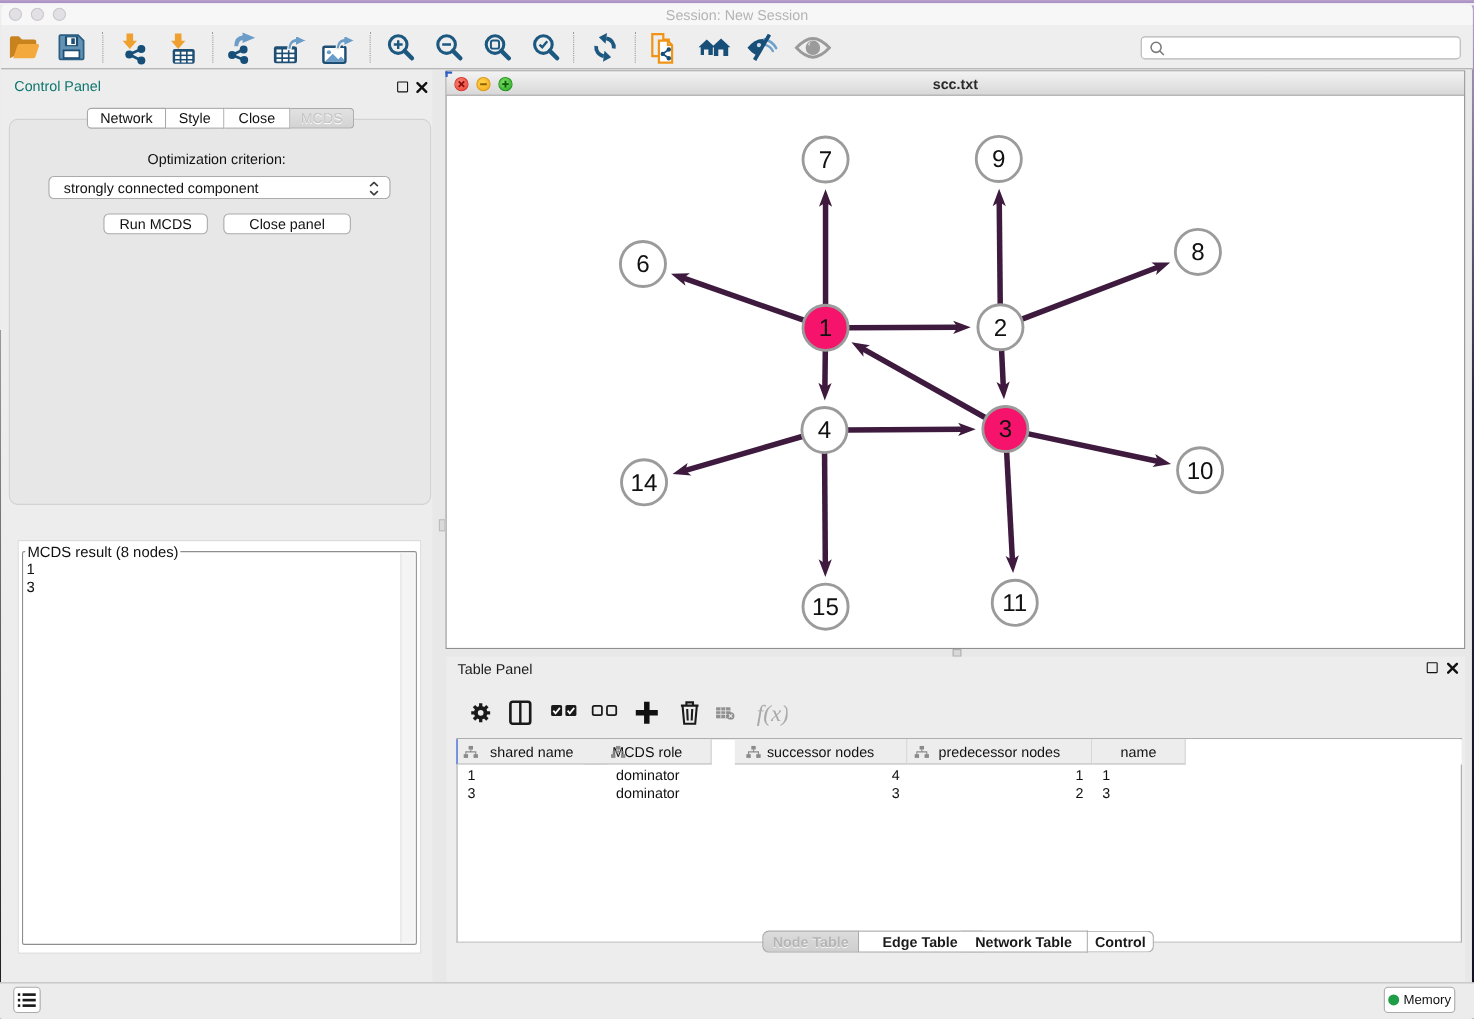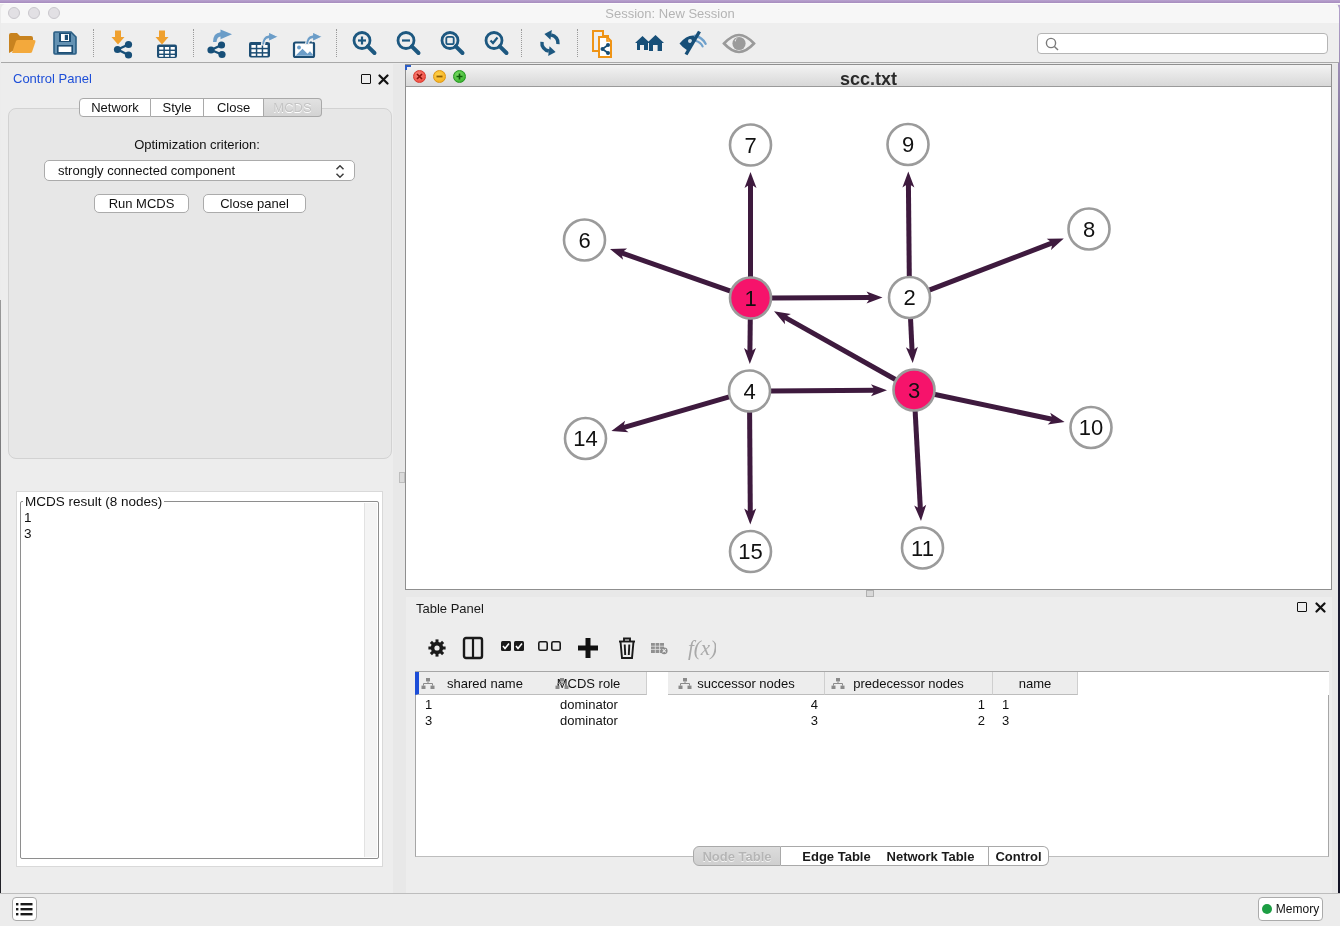--- a/index.html
+++ b/index.html
@@ -13,38 +13,38 @@
 #deskR { right:0; top:5px; width:2px; height:921px; background:linear-gradient(#b4a2cc,#23233d 40%,#101022); }
 #titlebar { left:1px; top:4px; width:1338px; height:19px; background:#f7f7f7; border-radius:5px 5px 0 0; }
 .tl { position:absolute; top:3px; width:12px; height:12px; border-radius:50%; background:#e2e0e4; border:1px solid #c9c7cc; }
 #wtitle { left:0; top:6px; width:1340px; text-align:center; font-size:13px; color:#b4b4b4; }
 #toolbar { left:1px; top:23px; width:1338px; height:40px; background:#eeeeee; border-bottom:1px solid #a9a9a9; }
 .sep { position:absolute; top:29px; height:28px; width:1px; border-left:1px dotted #9a9a9a; }
 .ticon { position:absolute; top:29px; }
 #searchbox { left:1037px; top:33px; width:291px; height:21px; background:#fff; border:1px solid #b5b5b5; border-radius:4px; }
 
 #cpanel { left:1px; top:64px; width:392px; height:829px; background:#ededed; }
-#cpTitle { left:13px; top:71px; font-size:13px; color:#1d4ed8; }
+#cpTitle { left:13px; top:71px; font-size:13px; color:#0f766e; }
 .panbtn { position:absolute; top:74px; font-size:12px; color:#111; }
 #cpTabsBox { left:8px; top:108px; width:384px; height:351px; background:#e7e7e7; border:1px solid #d2d2d2; border-radius:8px; }
 .tab { position:absolute; top:98px; height:19px; font-size:13px; color:#111; background:#fff; border:1px solid #a9a9a9; text-align:center; line-height:18px; }
 #optLabel { left:0; top:137px; width:394px; text-align:center; font-size:13px; color:#111; }
 #dropdown { left:44px; top:160px; width:311px; height:21px; background:#fff; border:1px solid #ababab; border-radius:5px; font-size:13px; color:#111; line-height:19px; padding-left:13px; }
 .btn { position:absolute; top:194px; height:19px; background:#fff; border:1px solid #ababab; border-radius:5px; font-size:13px; color:#111; text-align:center; line-height:17px; }
 #mcdsBox { left:16px; top:491px; width:367px; height:376px; background:#fff; border:1px solid #d9d9d9; }
 #mcdsLegendLine { left:20px; top:501px; width:359px; height:358px; border:1px solid #8e8e8e; border-radius:2px; }
 #mcdsLegend { left:23px; top:494px; background:#fff; padding:0 2px; font-size:13.5px; color:#111; }
 #mcdsScroll { left:364px; top:503px; width:13px; height:354px; background:#f4f4f4; border-left:1px solid #e2e2e2; }
 #mcdsText { left:24px; top:510px; font-size:13.5px; color:#111; line-height:16px; }
 
 #mdi { left:393px; top:64px; width:945px; height:829px; background:#e8e8e8; }
 #netwin { left:405px; top:64px; width:927px; height:526px; border:1px solid #8f8f8f; background:#fff; }
 #nettitle { left:0px; top:0px; width:925px; height:22px; background:linear-gradient(#f3f3f3,#d8d8d8); border-bottom:1px solid #9a9a9a; }
 .mactl { position:absolute; top:5px; width:13px; height:13px; border-radius:50%; }
-#netname { left:0; top:4px; width:925px; text-align:center; font-size:18px; color:#2a2a2a; font-weight:bold; }
+#netname { left:0; top:4px; width:925px; text-align:center; font-size:13px; color:#2a2a2a; font-weight:bold; }
 #bluecorner { left:405px; top:65px; width:6px; height:5px; border-left:2px solid #2e5ec6; border-top:2px solid #2e5ec6; position:absolute; }
 #graph { left:406px; top:88px; }
 #netresize { left:866px; top:590px; width:8px; height:7px; background:#d8d8d8; border:1px solid #b0b0b0; }
 #splitterh { left:399px; top:472px; width:6px; height:11px; background:#dadada; border:1px solid #bdbdbd; }
 
 #tpanel { left:406px; top:597px; width:926px; height:296px; background:#ededed; }
 #tpTitle { left:416px; top:601px; font-size:13px; color:#1a1a1a; }
 #ttable { left:415px; top:671px; width:914px; height:186px; background:#fff; border:1px solid #a6a6a6; border-bottom:1px solid #bdbdbd; }
 .thc { position:absolute; top:672px; height:23px; background:#ededed; border-right:1px solid #cfcfcf; border-bottom:1px solid #bdbdbd; font-size:13px; color:#111; }
 .thlbl { position:absolute; top:4px; width:100%; text-align:center; }
@@ -235,21 +235,21 @@
 <div class="tab" style="left:151px;width:53px;border-left:none">Style</div>
 <div class="tab" style="left:204px;width:60px;border-left:none">Close</div>
 <div class="tab" style="left:264px;width:58px;border-left:none;border-radius:0 4px 4px 0;background:linear-gradient(#e2e2e2,#d3d3d3);color:#c4c4c4;text-shadow:0 1px 0 #fff">MCDS</div>
 <div class="abs" id="optLabel">Optimization criterion:</div>
 <div class="abs" id="dropdown">strongly connected component
   <svg style="position:absolute;right:9px;top:4px" width="10" height="13" viewBox="0 0 10 13">
       <path d="M1.5 4.2 L5 0.8 L8.5 4.2 M1.5 8.8 L5 12.2 L8.5 8.8" fill="none" stroke="#3d3d3d" stroke-width="1.5"></path>
     </svg>
 </div>
 <div class="btn" style="left:94px;width:95px">Run MCDS</div>
-<div class="btn" style="left:203px;width:103px">Close panel</div>
+<div class="btn" style="left:203px;width:116px">Close panel</div>
 <div class="abs" id="mcdsBox"></div>
 <div class="abs" id="mcdsLegendLine"></div>
 <div class="abs" id="mcdsScroll"></div>
 <div class="abs" id="mcdsLegend">MCDS result (8 nodes)</div>
 <div class="abs" id="mcdsText">1<br>3</div>
 
 <div class="abs" id="mdi"></div>
 <div class="abs" id="netwin">
   <div class="abs" id="nettitle"></div>
   <div class="abs" id="netname">scc.txt</div>
@@ -393,21 +393,21 @@
         <line x1="8.6" y1="1" x2="8.6" y2="11"></line>
       </g>
     <circle cx="13.2" cy="8.8" r="3.4" fill="#8b8b8b"></circle>
       <path d="M11.6 7.2 L14.8 10.4 M14.8 7.2 L11.6 10.4" stroke="#ededed" stroke-width="1.1"></path>
   </g>
 
   <text x="262" y="19" font-family="Liberation Serif, serif" font-style="italic" font-size="21" fill="#a9a9a9">f(x)</text>
 </svg>
 
 <div class="abs" id="ttable"></div>
-<div class="thc" style="left:415px;width:137px;border-left:4px solid #1d4ed8">
+<div class="thc" style="left:415px;width:137px;border-left:1px solid #1d4ed8">
     <span class="thlbl">shared name</span>
   </div>
 <div class="thc" style="left:531px;width:116px">
     <span class="thlbl">MCDS role</span>
   </div>
 <div class="thc" style="left:668px;width:157px">
     <span class="thlbl">successor nodes</span>
   </div>
 <div class="thc" style="left:825px;width:168px">
     <span class="thlbl">predecessor nodes</span>

